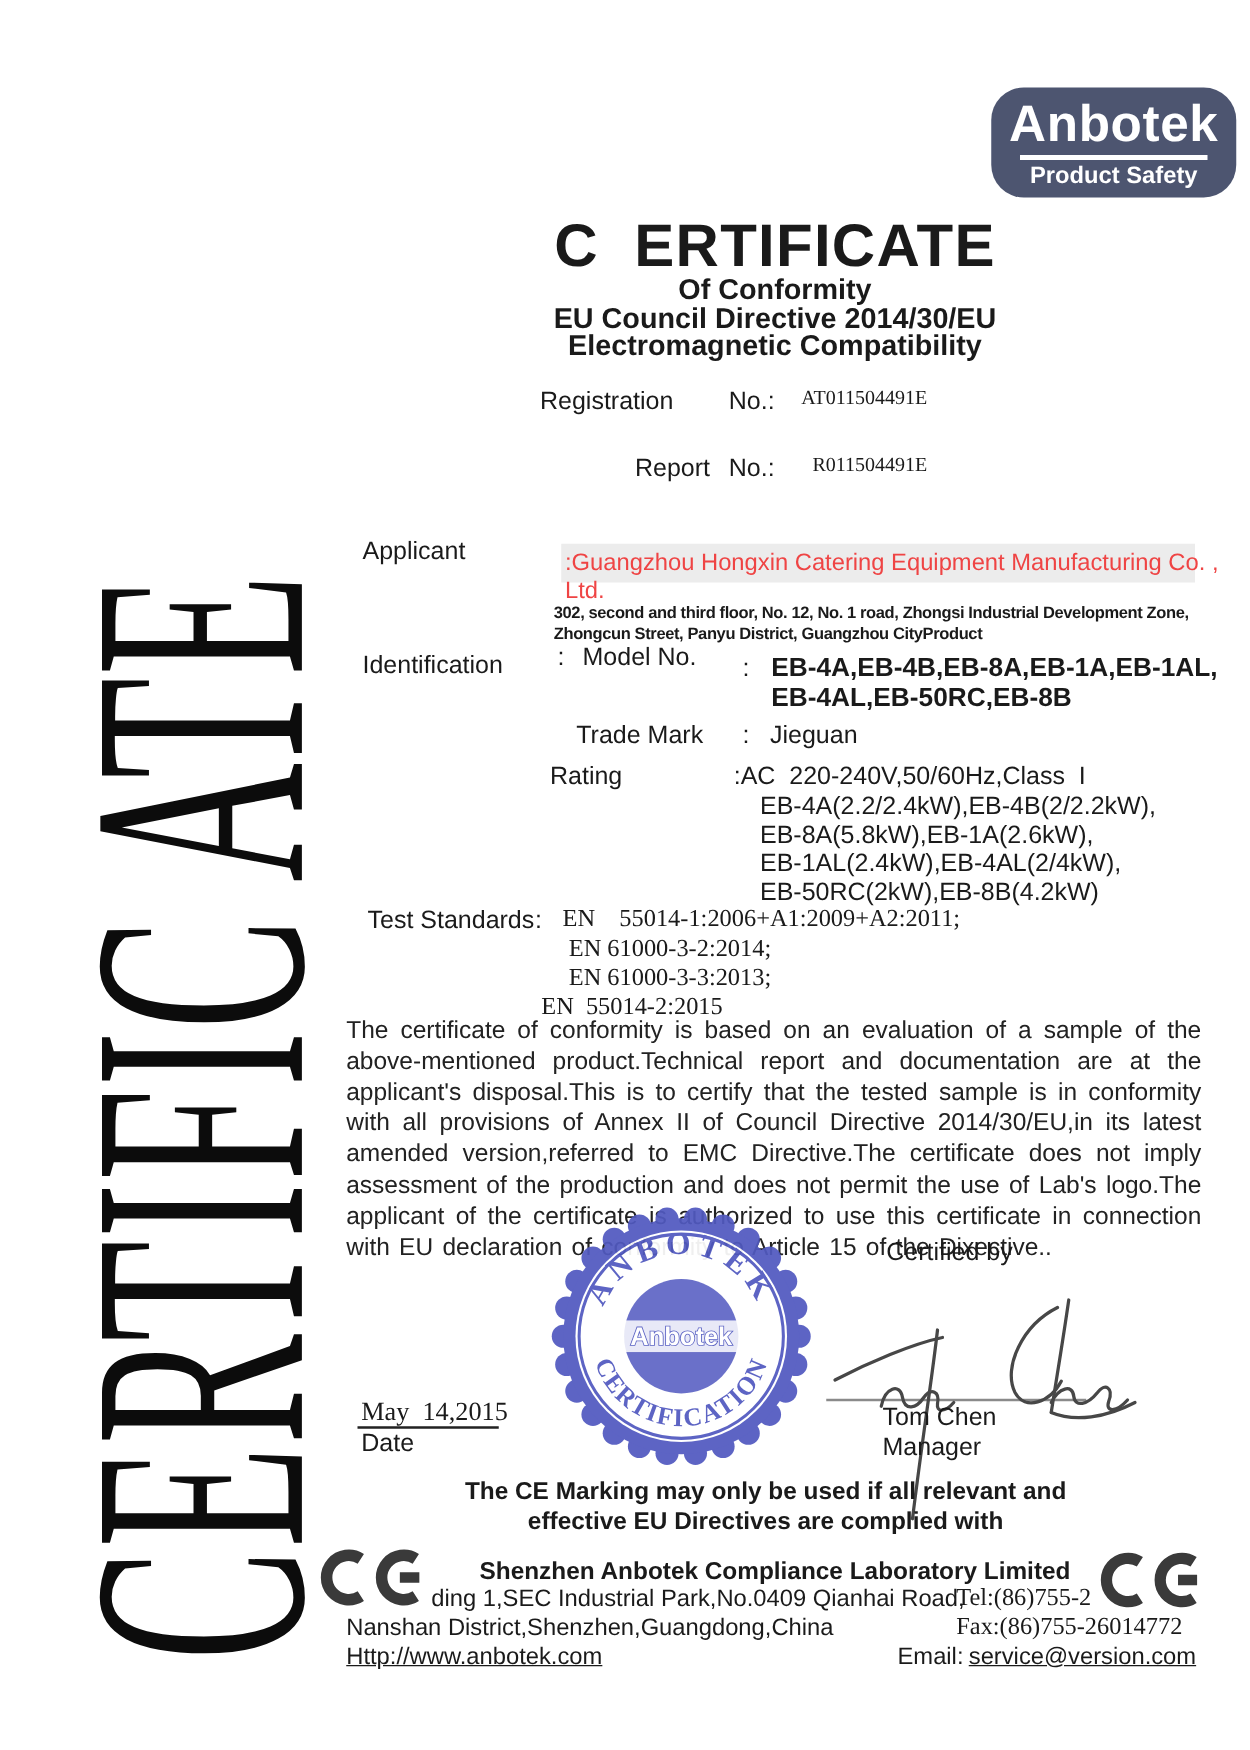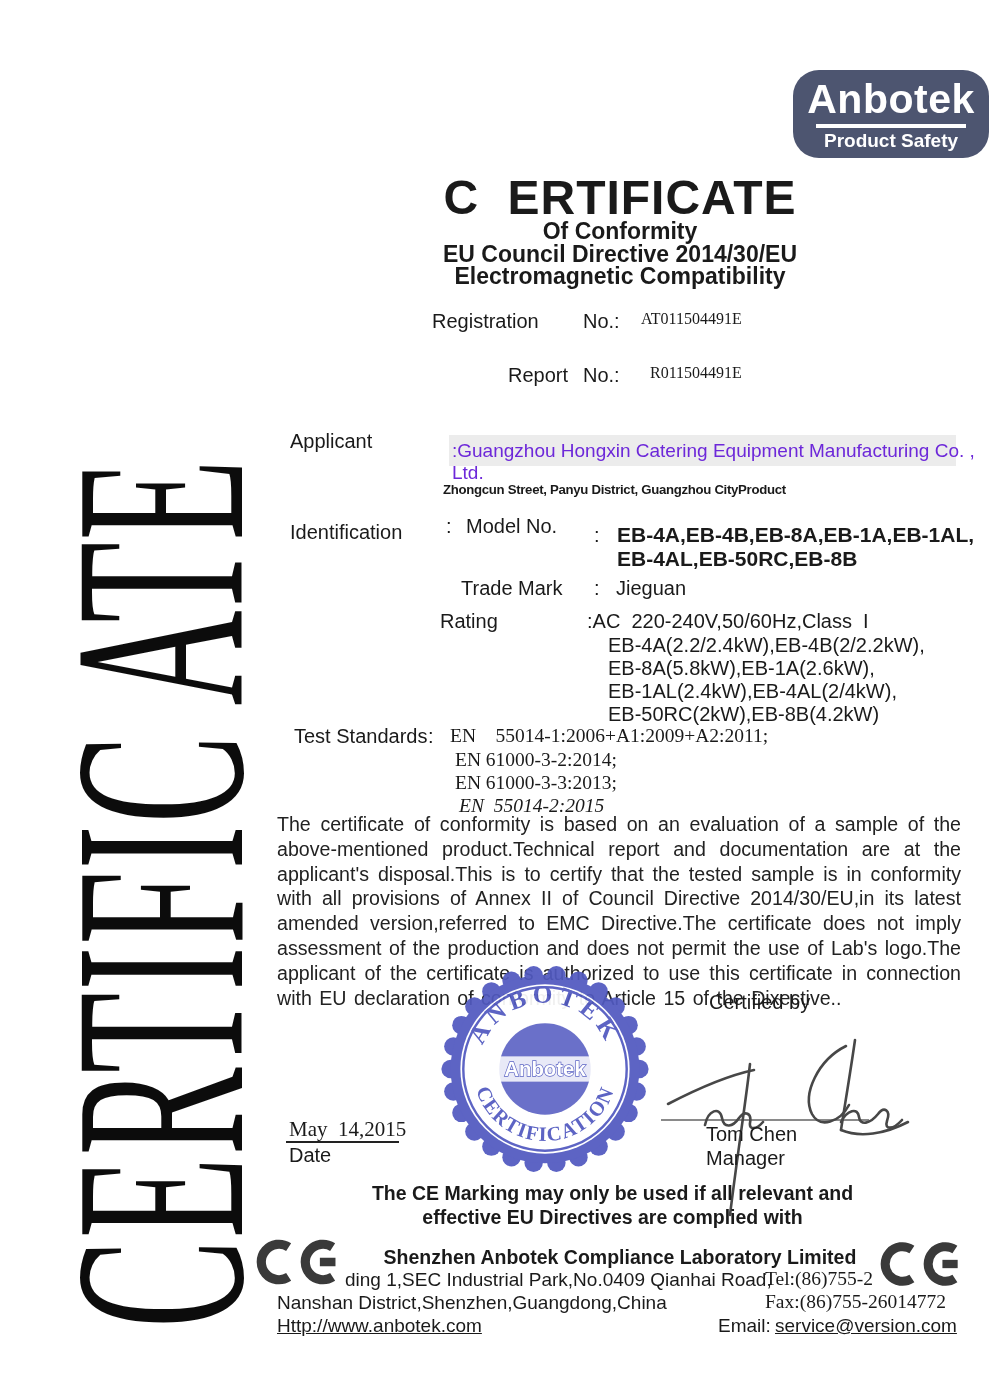--- a/index.html
+++ b/index.html
@@ -31,21 +31,21 @@
   #brand-logo .bar{width:150px;height:4px;background:#fff;margin:4px 0 3px 0;}
   #brand-logo .tag{font-size:19px;font-weight:bold;line-height:1;}
 
   .title-line{left:260px;width:720px;text-align:center;}
   #title-main{top:170px;font-size:48px;font-weight:bold;word-spacing:14px;letter-spacing:1px;}
   .subtitle{font-size:23px;font-weight:bold;}
 
   .lbl{font-size:20px;font-weight:normal;}
   .val-serif{font-size:16px;}
   #applicant-band{left:449px;top:435px;width:507px;height:31px;background:#ececec;}
-  #applicant-value{left:452px;top:440px;font-size:19px;color:#6d28d9;}
+  #applicant-value{left:452px;top:440px;font-size:19px;color:#ef4444;}
   .addr{font-size:13.2px;font-weight:bold;letter-spacing:-0.3px;line-height:17px;}
 
   .model-line{font-size:21px;font-weight:bold;}
   .rating-line{font-size:20px;}
   .ts-line{font-size:19.5px;}
 
   #body-par{
     left:277px;top:812px;width:684px;
     font-size:19.6px;line-height:24.8px;text-align:justify;word-spacing:2px;color:#222;
   }
@@ -83,20 +83,21 @@
   <div class="abs serif val-serif pre" style="left:641px;top:310px;">AT011504491E</div>
 
   <div class="abs lbl" style="left:508px;top:364px;">Report</div>
   <div class="abs lbl" style="left:583px;top:364px;">No.:</div>
   <div class="abs serif val-serif pre" style="left:650px;top:364px;">R011504491E</div>
 
   <div class="abs lbl" style="left:290px;top:430px;">Applicant</div>
   <div id="applicant-band" class="abs"></div>
   <div id="applicant-value" class="abs">:Guangzhou Hongxin Catering Equipment Manufacturing Co. , Ltd.</div>
   <div class="abs addr" style="left:443px;top:481px;width:520px;">
+    <div>302, second and third floor, No. 12, No. 1 road, Zhongsi Industrial Development Zone,</div>
     <div>Zhongcun Street, Panyu District, Guangzhou CityProduct</div>
   </div>
 
   <div class="abs lbl" style="left:290px;top:521px;">Identification</div>
   <div class="abs lbl" style="left:446px;top:515px;">:</div>
   <div class="abs lbl" style="left:466px;top:515px;">Model No.</div>
   <div class="abs lbl" style="left:594px;top:524px;">:</div>
   <div class="abs model-line" style="left:617px;top:523px;">EB-4A,EB-4B,EB-8A,EB-1A,EB-1AL,</div>
   <div class="abs model-line" style="left:617px;top:547px;">EB-4AL,EB-50RC,EB-8B</div>
 
@@ -109,21 +110,21 @@
   <div class="abs rating-line" style="left:608px;top:634px;">EB-4A(2.2/2.4kW),EB-4B(2/2.2kW),</div>
   <div class="abs rating-line" style="left:608px;top:657px;">EB-8A(5.8kW),EB-1A(2.6kW),</div>
   <div class="abs rating-line" style="left:608px;top:680px;">EB-1AL(2.4kW),EB-4AL(2/4kW),</div>
   <div class="abs rating-line" style="left:608px;top:703px;">EB-50RC(2kW),EB-8B(4.2kW)</div>
 
   <div class="abs lbl" style="left:294px;top:725px;">Test Standards</div>
   <div class="abs lbl" style="left:428px;top:725px;">:</div>
   <div class="abs serif ts-line pre" style="left:450px;top:725px;">EN    55014-1:2006+A1:2009+A2:2011;</div>
   <div class="abs serif ts-line pre" style="left:455px;top:749px;">EN 61000-3-2:2014;</div>
   <div class="abs serif ts-line pre" style="left:455px;top:772px;font-family:Liberation Serif, serif;">EN 61000-3-3:2013;</div>
-  <div class="abs serif ts-line pre" style="left:459px;top:795px;font-style:italic;">EN  55014-2:2015</div>
+  <div class="abs serif ts-line pre" style="left:433px;top:795px;">EN  55014-2:2015</div>
 
   <div id="body-par" class="abs">The certificate of conformity is based on an evaluation of a sample of the above-mentioned product.Technical report and documentation are at the applicant's disposal.This is to certify that the tested sample is in conformity with all provisions of Annex II of Council Directive 2014/30/EU,in its latest amended version,referred to EMC Directive.The certificate does not imply assessment of the production and does not permit the use of Lab's logo.The applicant of the certificate is authorized to use this certificate in connection with EU declaration of conformity to Article 15 of the Dixective..</div>
 
   <svg id="stamp" class="abs" width="214" height="214" viewBox="0 0 220 220">
     <defs>
       <path id="arcTop" d="M 42 110 A 68 68 0 0 1 178 110"></path>
       <path id="arcBot" d="M 36 110 A 74 74 0 0 0 184 110"></path>
     </defs>
     <g>
         <circle cx="207.0" cy="110.0" r="9.5" fill="#5159c0"></circle>

